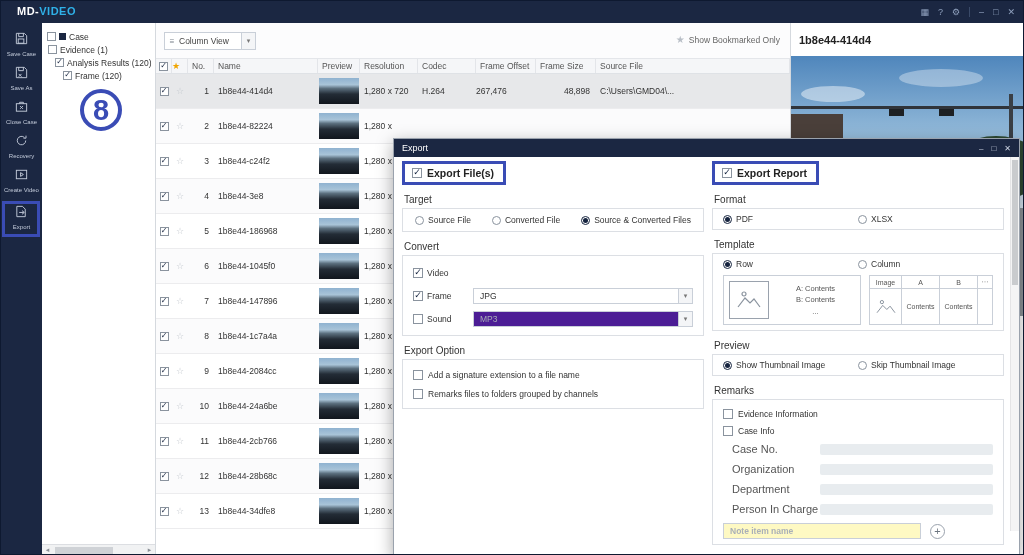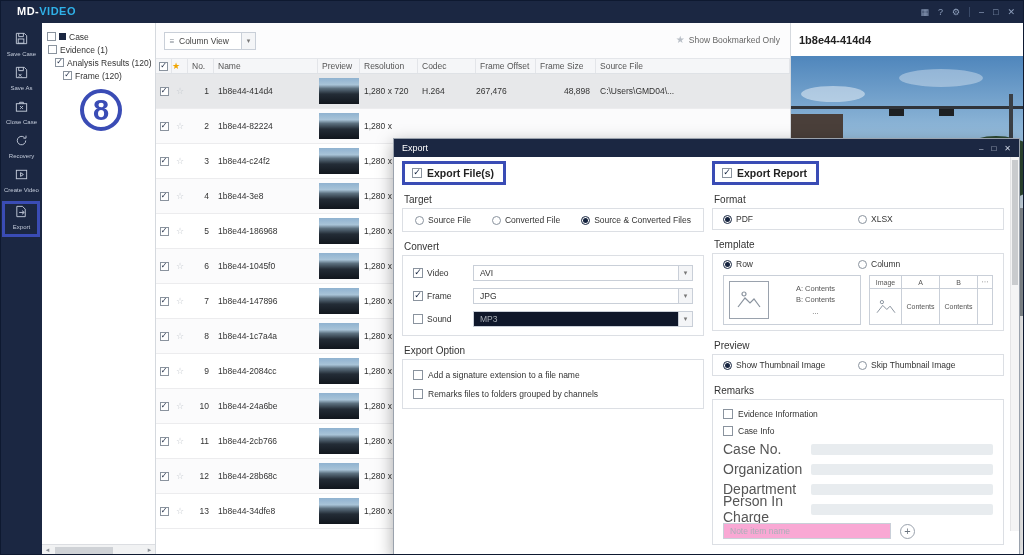--- a/index.html
+++ b/index.html
@@ -85,43 +85,43 @@
   .sec-label { font-size:10px; color:#333; margin:9px 0 3px 2px; }
   .sec-box { border:1px solid #dcdfe4; background:#fff; padding:5px 10px; }
   .radio-row { display:flex; align-items:center; }
   .radio-opt { display:flex; align-items:center; gap:4px; font-size:8.5px; color:#333; }
   .target-box .radio-row { justify-content:space-between; padding:1px 2px; }
   .half > .radio-opt { width:50%; }
   .cvt-row { display:flex; align-items:center; height:23px; }
   .cvt-label { width:60px; display:flex; align-items:center; gap:4px; font-size:8.5px; color:#333; }
   .sel { flex:1; height:16px; border:1px solid #c9cfd8; display:flex; align-items:center; padding-left:6px; font-size:8.5px; color:#333; background:#fff; }
   .sel .s-caret { margin-left:auto; width:14px; height:100%; border-left:1px solid #c9cfd8; display:flex; align-items:center; justify-content:center; font-size:7px; color:#777; background:#f4f5f7; }
-  .sel.disabled { background:#0f172a; color:#a7adb5; }
+  .sel.disabled { background:#4c1d95; color:#a7adb5; }
   .opt-row { display:flex; align-items:center; gap:5px; height:19px; font-size:8.5px; color:#333; }
   .tpl-cards { display:flex; gap:8px; margin-top:6px; }
   .tpl-card { border:1px solid #c9cfd8; height:50px; }
   .tpl-card.rowcard { flex:1; display:flex; align-items:center; gap:7px; padding:5px; }
   .img-ph { width:40px; height:38px; border:1px solid #9aa2ad; display:flex; align-items:center; justify-content:center; }
   .img-ph svg, .mini-img svg { stroke:#8a939e; fill:none; stroke-width:1.2; }
   .rowcard-text { flex:1; text-align:center; font-size:7.5px; color:#555; line-height:1.5; }
   .tpl-card.colcard { width:124px; display:flex; flex-direction:column; font-size:7px; color:#555; }
   .mini-tr { display:flex; flex:1; }
   .mini-tr.hd { flex:0 0 13px; }
   .mini-td { border-right:1px solid #c9cfd8; border-bottom:1px solid #c9cfd8; display:flex; align-items:center; justify-content:center; overflow:hidden; }
   .mini-tr:last-child .mini-td { border-bottom:none; }
   .mini-td:last-child { border-right:none; }
   .mc-img { width:32px; flex:0 0 32px; }
   .mc-a, .mc-b { flex:1; }
   .mc-dots { width:14px; flex:0 0 14px; }
   .remarks-box .opt-row { height:17px; }
   .field-row { display:flex; align-items:center; height:20px; }
-  .field-label { width:88px; font-size:14px; color:#555; }
+  .field-label { width:88px; font-size:11px; color:#555;margin-left:9px; }
   .field-bar { flex:1; height:11px; background:#e8ecef; border-radius:2px; }
   .note-row { display:flex; align-items:center; margin-top:4px; }
-  .note-input { width:168px; height:16px; border:1px solid #c9cfd8; font-size:8.5px; color:#555; padding:0 6px; outline:none; font-family:inherit; background:#f9a8d4; }
+  .note-input { width:198px; height:16px; border:1px solid #c9cfd8; font-size:8.5px; color:#555; padding:0 6px; outline:none; font-family:inherit; background:#fef9c3;font-weight:bold; }
   .note-input::placeholder { color:#aab0b8; }
   .plus-btn { width:15px; height:15px; border:1px solid #9aa2ad; border-radius:50%; margin-left:9px; display:flex; align-items:center; justify-content:center; font-size:11px; color:#6d7680; line-height:1; }
   .dlg-footer { position:absolute; bottom:3px; left:0; right:0; display:flex; justify-content:center; gap:10px; }
   .btn { min-width:52px; height:16px; padding:0 10px; background:#a6b3bf; color:#fff; font-size:8.5px; display:flex; align-items:center; justify-content:center; border-radius:2px; }
   .dlg-scroll { position:absolute; right:0; top:18px; bottom:24px; width:9px; background:#f4f4f5; border-left:1px solid #e4e4e6; }
   .dlg-thumb { position:absolute; top:3px; left:1px; width:6px; height:125px; background:#c9cbce; }
 
   
   .annot-export-side { position:absolute; left:1px; top:200px; width:38px; height:36px; border:3px solid #3a4cb5; z-index:60; pointer-events:none; }
 </style>
@@ -532,24 +532,20 @@
           </span>
         </div>
       </div>
 
       <div class="sec-label">Convert</div>
       <div class="sec-box">
         <div class="cvt-row">
           <span class="cvt-label">
             <span class="cb on"></span>
             <span>Video</span>
-          </span>
-          <span class="sel">
-            <span>AVI</span>
-            <span class="s-caret">▾</span>
           </span>
         </div>
         <div class="cvt-row">
           <span class="cvt-label">
             <span class="cb on"></span>
             <span>Frame</span>
           </span>
           <span class="sel">
             <span>JPG</span>
             <span class="s-caret">▾</span>

